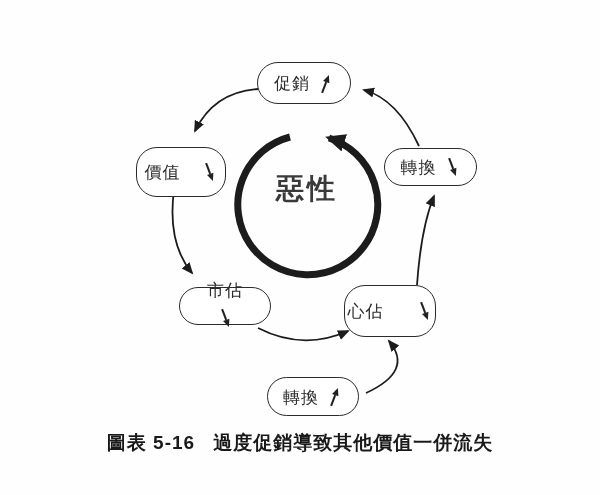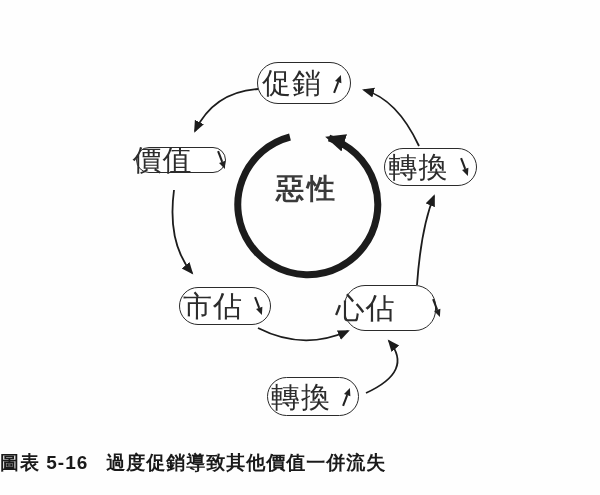--- a/index.html
+++ b/index.html
@@ -8,40 +8,40 @@
     font-family:"Liberation Sans","DejaVu Sans",sans-serif;overflow:hidden;
   }
   .links{position:absolute;left:0;top:0;}
   .pill{
     position:absolute;display:flex;align-items:center;justify-content:center;
     gap:7px;background:#fff;border:1.6px solid #2b2b2b;border-radius:21px;
     box-sizing:border-box;
   }
   .pill-label{
     font-family:"DejaVu Serif","Liberation Serif",serif;
-    font-size:29px;color:#2c2c2c;letter-spacing:1px;white-space:nowrap;
+    font-size:17px;color:#2c2c2c;letter-spacing:1px;white-space:nowrap;
     line-height:1;padding-top:1px;
   }
   .trend-icon{width:17px;height:25px;flex:0 0 auto;}
   [data-trend="down"] .trend-icon{transform:scaleY(-1);}
   .pos-promotion{left:257px;top:62px;width:94px;height:42px;}
-  .pos-value{left:136px;top:147px;width:90px;height:26px;gap:20px;}
+  .pos-value{left:136px;top:147px;width:90px;height:50px;gap:20px;}
   .pos-conversion-right{left:384px;top:148px;width:93px;height:38px;}
-  .pos-market-share{left:179px;top:287px;width:92px;height:38px;}
-  .pos-mind-share{left:344px;top:285px;width:92px;height:46px;gap:32px;}
+  .pos-market-share{left:179px;top:287px;width:92px;height:38px;flex-direction:column;}
+  .pos-mind-share{left:344px;top:285px;width:92px;height:52px;gap:32px;}
   .pos-conversion-bottom{left:267px;top:377px;width:92px;height:39px;}
   .center-text{
     position:absolute;left:237px;top:172px;width:140px;text-align:center;
     font-family:"DejaVu Serif","Liberation Serif",serif;
     font-size:28px;line-height:34px;color:#3a3a3a;letter-spacing:3px;font-weight:bold;
   }
   .caption{
-    position:absolute;left:0;top:431px;width:600px;text-align:left;
+    position:absolute;left:0;top:431px;width:600px;text-align:center;
     font-size:19px;font-weight:bold;color:#1a1a1a;letter-spacing:1px;
-    line-height:24px;white-space:nowrap;margin-top:20px;
+    line-height:24px;white-space:nowrap;
   }
   .caption .fig-label{margin-right:18px;}
 </style>
 </head>
 <body>
 
 <div class="stage">
 
   <svg class="links" width="600" height="495" viewBox="0 0 600 495">
     <defs>

